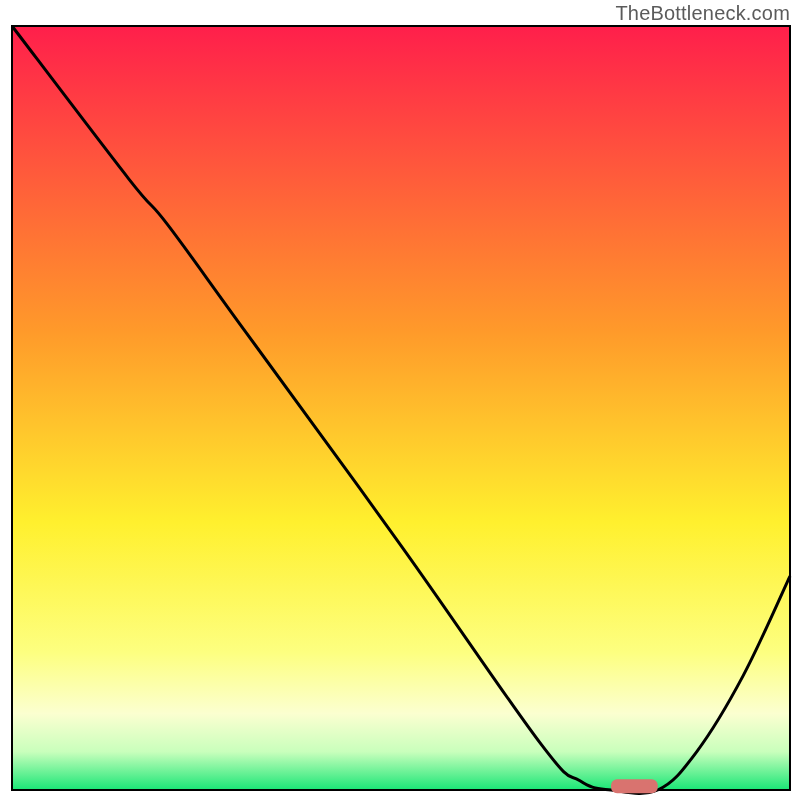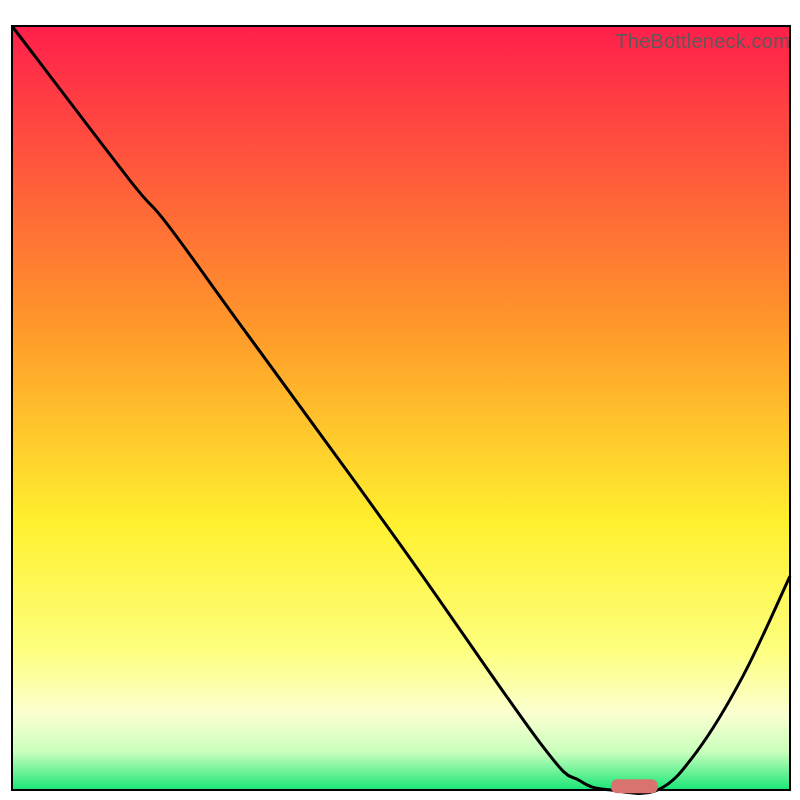--- a/index.html
+++ b/index.html
@@ -18,21 +18,20 @@
     box-sizing: border-box;
   }
   .attribution {
     position: absolute;
     top: 2px;
     right: 10px;
     color: #5b5b5b;
     font-size: 20px;
     font-weight: 500;
     letter-spacing: 0.2px;
-    margin-top: 28px;
   }
   svg {
     display: block;
   }
 </style>
 </head>
 <body>
 
 <div class="frame">
   <div class="attribution">TheBottleneck.com</div>

